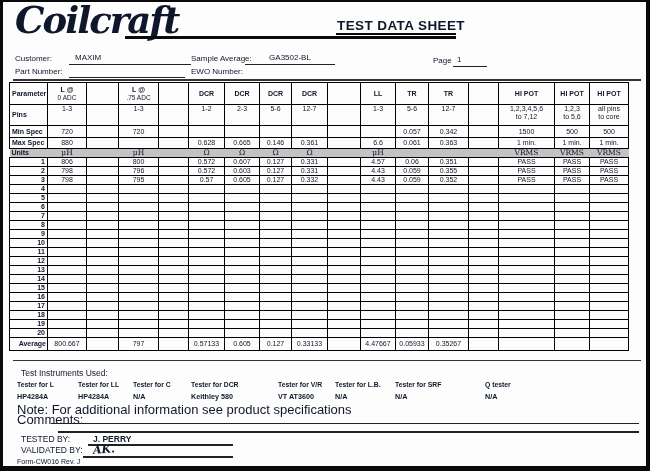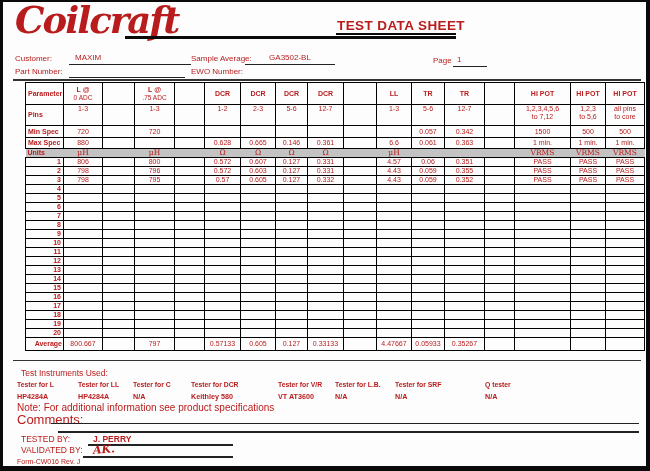--- a/index.html
+++ b/index.html
@@ -1,47 +1,47 @@
 <!DOCTYPE html>
 <html><head>
 <meta charset="utf-8">
 <style>
   html,body{margin:0;padding:0;background:#888;}
   .page{position:relative;width:650px;height:471px;background:#fdfdfd;
         border-top:2px solid #0a0a0a;border-left:3px solid #0a0a0a;
         border-right:4px solid #0a0a0a;border-bottom:5px solid #0a0a0a;
-        box-sizing:border-box;font-family:"Liberation Sans",sans-serif;color:#b91c1c;overflow:hidden;}
+        box-sizing:border-box;font-family:"Liberation Sans",sans-serif;color:#0f172a;overflow:hidden;}
   .abs{position:absolute;}
   
   .logo{left:12px;top:-4px;font-family:"DejaVu Serif",serif;font-style:italic;font-weight:bold;
         font-size:37px;letter-spacing:-2px;}
   .big-rule{left:122px;top:34px;width:331px;height:3px;background:#0a0a0a;}
   .sheet-title{left:334px;top:16px;font-size:13.5px;font-weight:bold;letter-spacing:.4px;}
   .title-line{left:333px;top:31px;width:120px;height:2px;background:#0a0a0a;}
   .lbl{font-size:8px;font-weight:normal;}
   .fld{border-bottom:1.2px solid #222;font-size:8px;position:absolute;height:11px;}
   .divider{left:10px;width:628px;background:#333;}
   
-  table.spec{position:absolute;left:22px;top:80px;border-collapse:collapse;table-layout:fixed;
+  table.spec{position:absolute;left:6px;top:80px;border-collapse:collapse;table-layout:fixed;
              width:619px;font-size:7px;}
   table.spec td{border:1px solid #000;text-align:center;padding:0;overflow:hidden;line-height:1.12;
                 white-space:nowrap;}
   table.spec td.rowlab{font-weight:bold;text-align:left;padding-left:2px;}
   table.spec td.num{font-weight:bold;text-align:right;padding-right:2px;}
   table.spec td.avg{text-align:right;padding-right:1px;font-weight:bold;}
   table.spec .phead{font-weight:bold;}
   table.spec .sub{font-weight:normal;font-size:6.5px;}
   tr.units-row td{border-left:none;border-right:none;background:#c3c3c3;
                   font-family:"DejaVu Serif",serif;font-size:7.5px;}
   tr.units-row td.rowlab{font-family:"Liberation Sans",sans-serif;font-size:7px;}
   
   .inst-row{left:14px;top:379px;display:flex;}
   .inst-label{font-size:6.8px;font-weight:bold;}
   .inst-value{font-size:7.2px;font-weight:bold;margin-top:4px;}
-  .note{font-size:10px;}
+  .note{font-size:13px;}
   .sig{font-family:"DejaVu Serif",serif;font-style:italic;font-weight:bold;font-size:11px;
        transform:rotate(-4deg);}
   .uline{position:absolute;background:#222;}
 </style>
 </head>
 <body>
 
 <div class="page">
 
   <div class="abs logo">Coilcraft</div>

